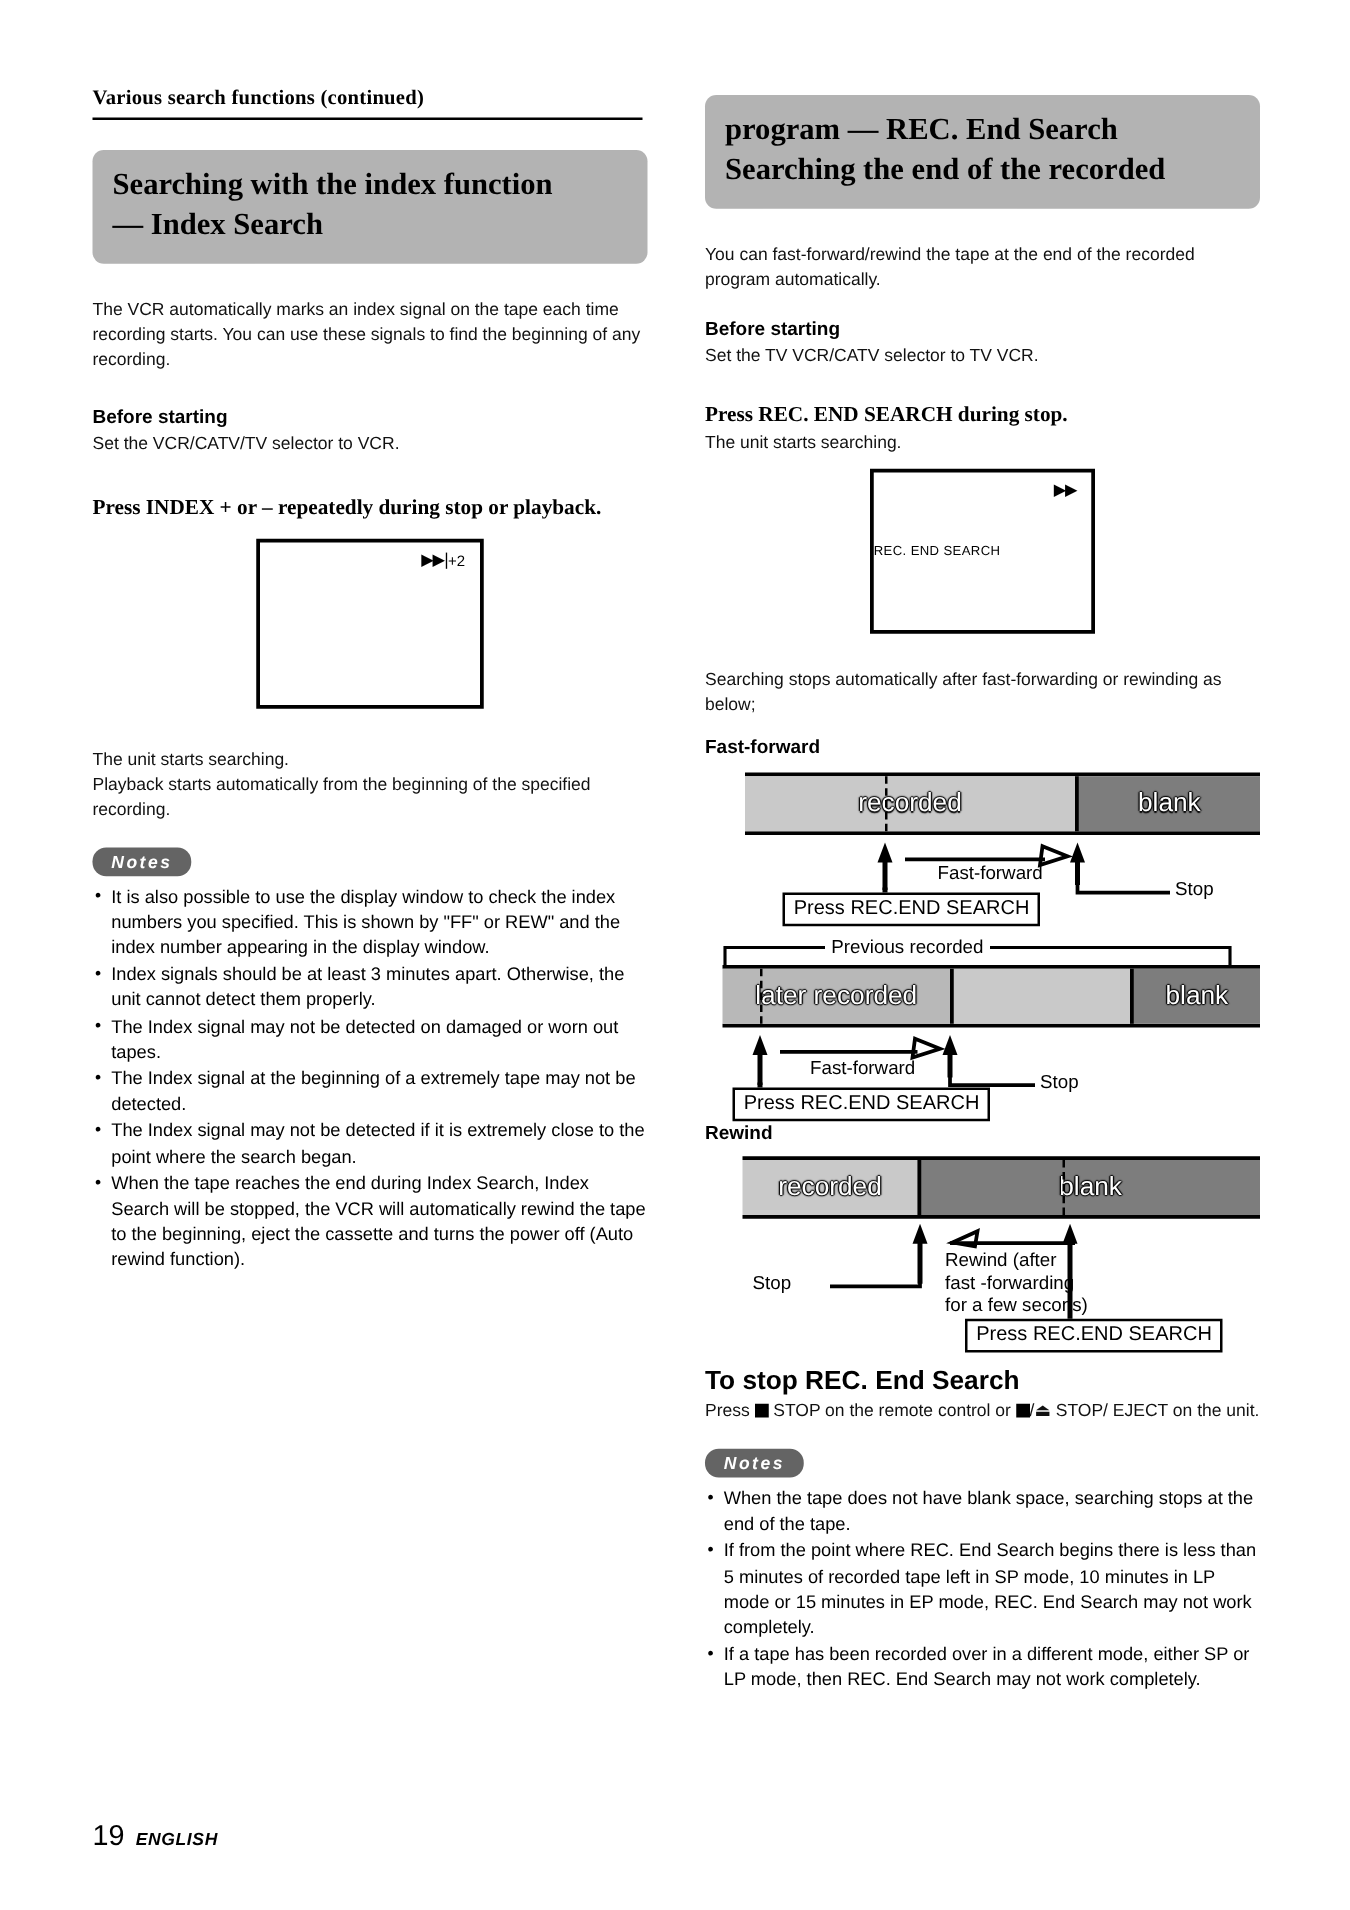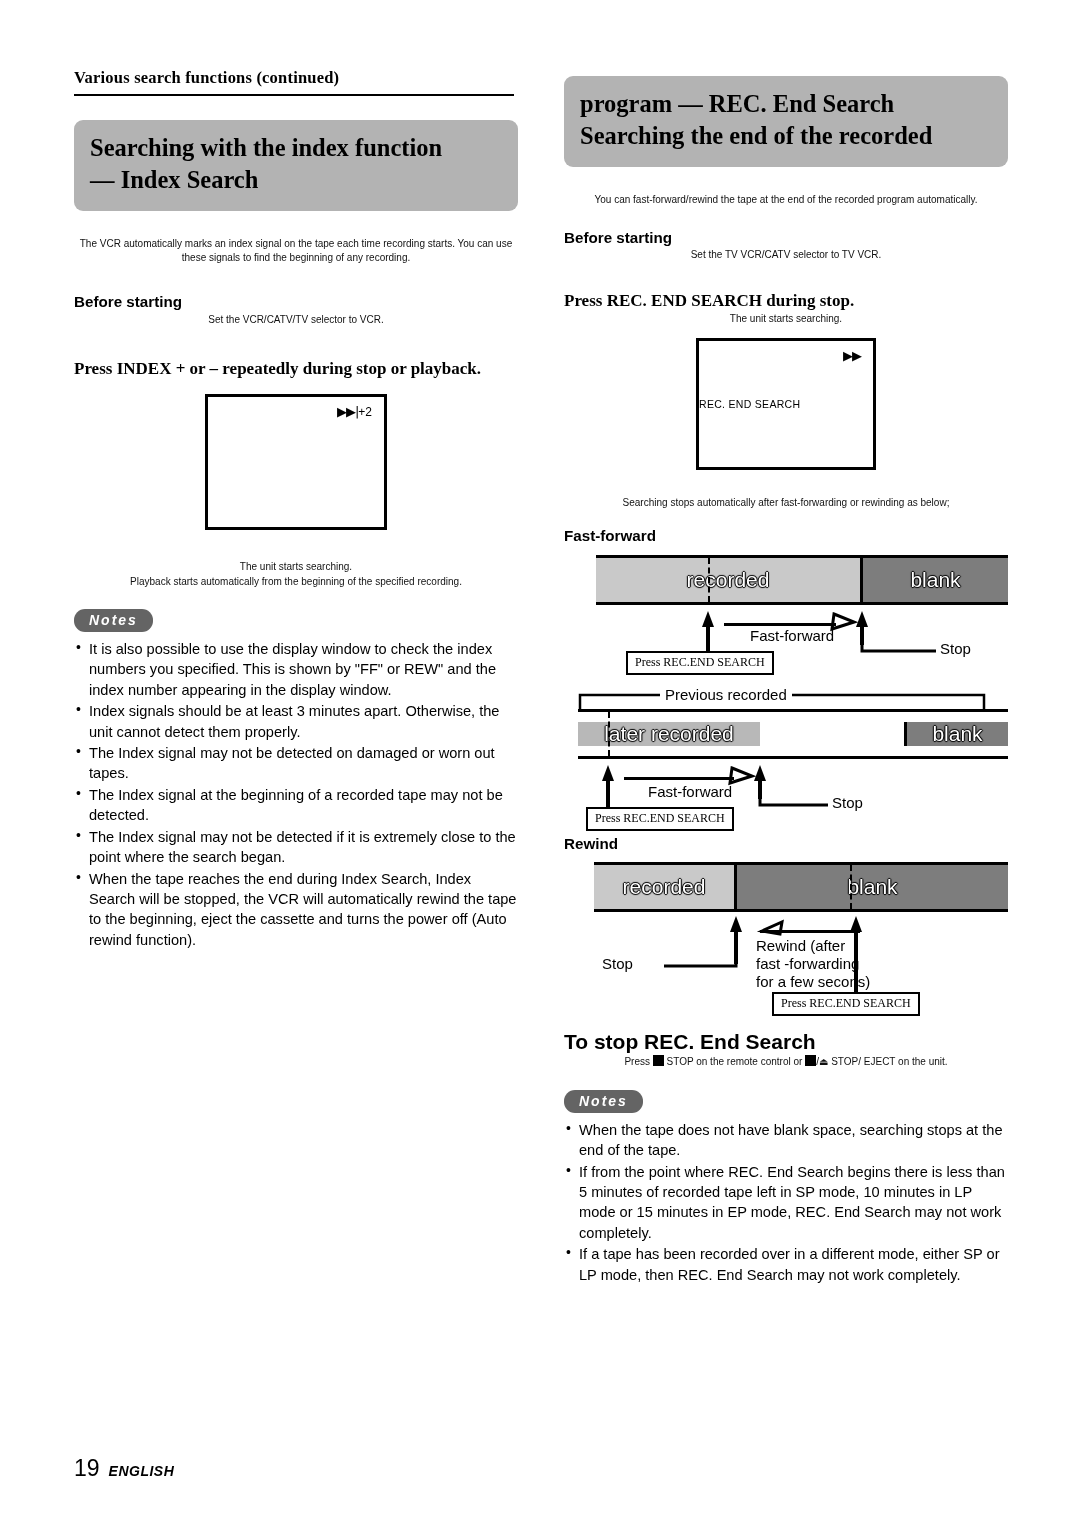--- a/index.html
+++ b/index.html
@@ -61,24 +61,23 @@
     font-family: "Liberation Serif", serif;
     font-weight: bold;
     font-size: 24.5px;
     line-height: 1.32;
     color: #000;
   }
   .banner .ln { display: block; white-space: pre; }
 
   
   .body-text {
-    font-size: 10px;
+    font-size: 14px;
     line-height: 1.43;
     color: #111;
-    text-align: center;
   }
   .sub-bold {
     font-size: 15.2px;
     font-weight: bold;
     line-height: 1.40;
     color: #000;
   }
   .step-bold {
     font-size: 17px;
     font-weight: bold;
@@ -197,24 +196,23 @@
   .lbl {
     position: absolute;
     font-size: 15px;
     line-height: 1.25;
     white-space: nowrap;
   }
   .boxed-lbl {
     position: absolute;
     border: 2px solid #000;
     background: #fff;
-    font-size: 12px;
+    font-size: 16px;
     padding: 2px 7px 3px 7px;
     white-space: nowrap;
-    font-family: Liberation Serif, serif;
   }
   .bracket-lbl {
     position: absolute;
     font-size: 15px;
     white-space: nowrap;
     background: #fff;
     padding: 0 5px;
   }
 
   
@@ -290,21 +288,21 @@
     <div class="body-text">Playback starts automatically from the beginning of the specified recording.</div>
 
     <div class="sp-20"></div>
 
     <div>
       <span class="notes-badge">Notes</span>
       <ul class="notes-list">
         <li>It is also possible to use the display window to check the index numbers you specified. This is shown by "FF" or REW" and the index number appearing in the display window.</li>
         <li>Index signals should be at least 3 minutes apart. Otherwise, the unit cannot detect them properly.</li>
         <li>The Index signal may not be detected on damaged or worn out tapes.</li>
-        <li>The Index signal at the beginning of a recorded tape may not be detected.</li>
+        <li>The Index signal at the beginning of a extremely tape may not be detected.</li>
         <li>The Index signal may not be detected if it is extremely close to the point where the search began.</li>
         <li>When the tape reaches the end during Index Search, Index Search will be stopped, the VCR will automatically rewind the tape to the beginning, eject the cassette and turns the power off (Auto rewind function).</li>
       </ul>
     </div>
 
   </div>
 
   <div class="col-right">
 
     <div class="banner">
@@ -374,21 +372,21 @@
 
     <div class="diagram" style="margin-top:0px;">
 
       <div style="position:relative;height:26px;">
         <svg width="444" height="26" viewBox="0 0 444 26">
           <path d="M16,26 L16,12 L420,12 L420,26" fill="none" stroke="#000" stroke-width="2.5"></path>
         </svg>
         <div class="bracket-lbl" style="left:96px; top:3px;">Previous recorded</div>
       </div>
 
-      <div class="tape-bar" style="margin-left:14px;width:430px;align-items:center;">
+      <div class="tape-bar" style="margin-left:14px;width:430px;">
         <div class="seg mid" style="width:182px;">later recorded</div>
         <div class="seg light" style="width:144px; border-left:3px solid #000;"></div>
         <div class="seg dark" style="width:104px; border-left:3px solid #000;">blank</div>
         <div class="dashed-mark" style="left:30px;"></div>
       </div>
 
       <div class="anno" style="height:78px;">
         <svg width="444" height="78" viewBox="0 0 444 78">
 
           <polygon points="44,6 38,22 50,22" fill="#000"></polygon>

